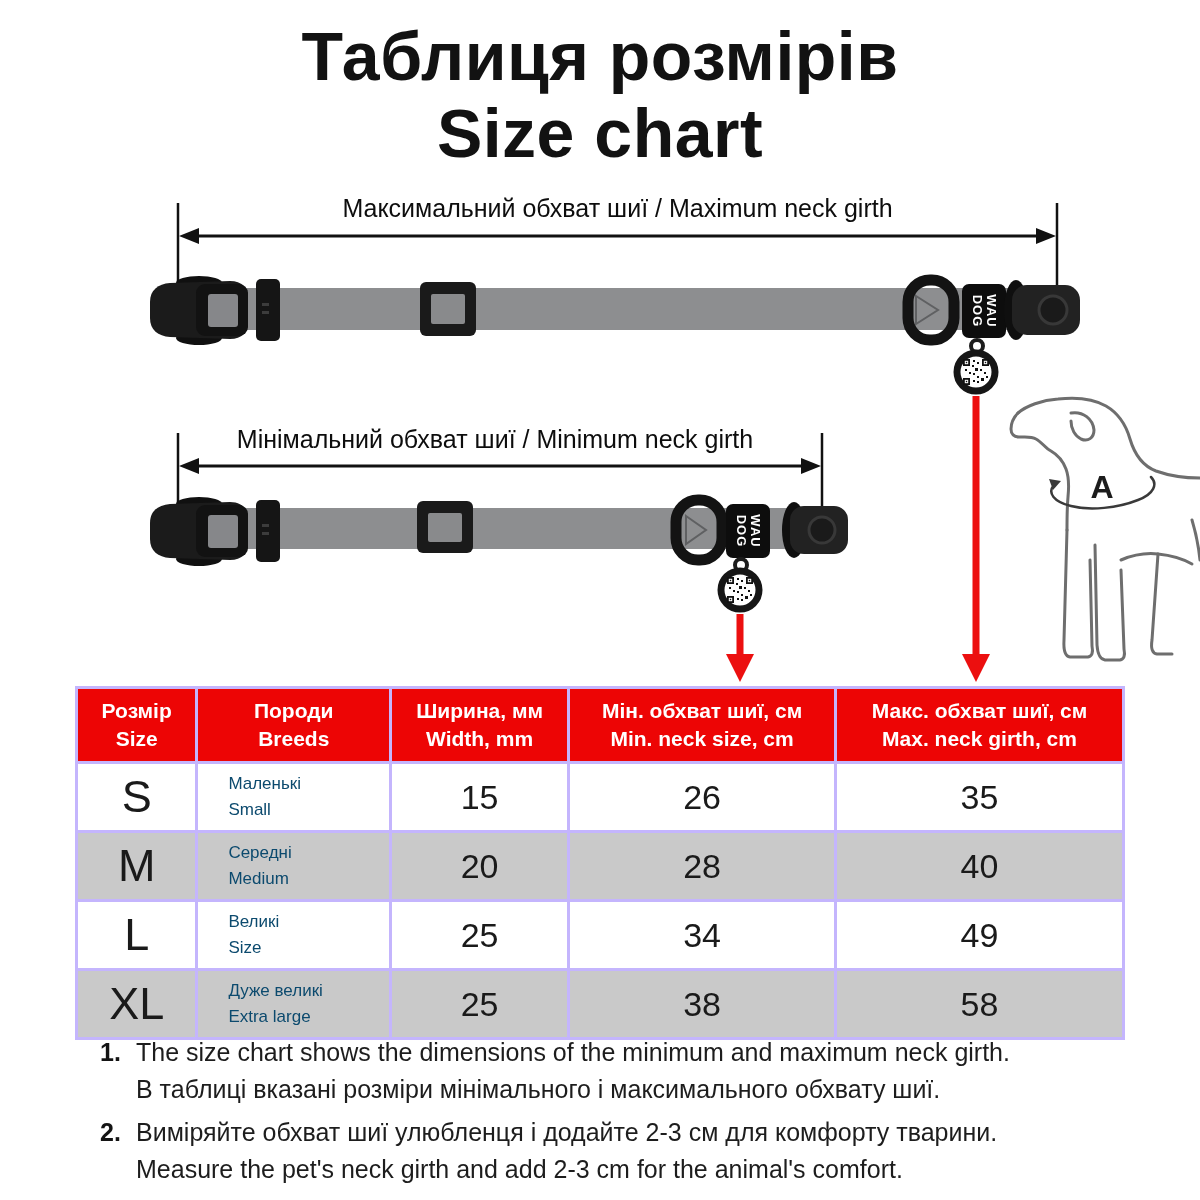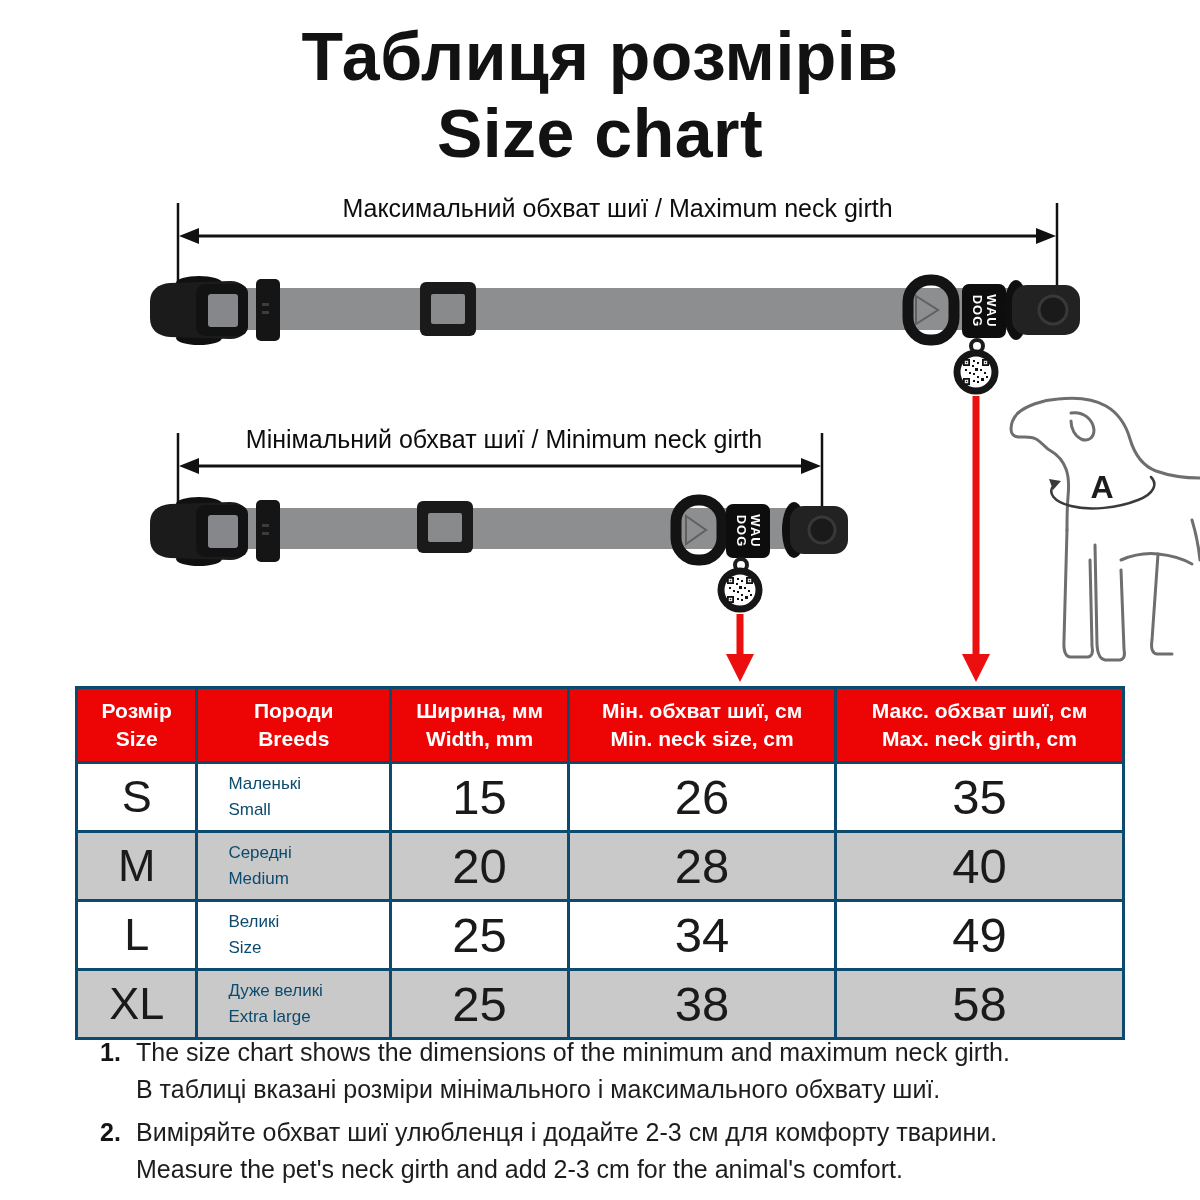--- a/index.html
+++ b/index.html
@@ -8,36 +8,36 @@
     font-family:"Liberation Sans","DejaVu Sans",sans-serif;color:#141414;
   }
   
   .titles{position:absolute;top:18px;left:0;width:1200px;text-align:center;z-index:2;}
   .title-line{font-size:68px;font-weight:800;letter-spacing:.5px;line-height:77px;color:#121212;}
   
   .diagram-svg{position:absolute;top:0;left:0;z-index:1;}
   
   .girth-label{position:absolute;text-align:center;font-size:25px;font-weight:500;color:#0d0d0d;z-index:2;}
   .max-label{left:178px;top:194px;width:879px;text-align:center;}
-  .min-label{left:182px;top:425px;width:644px;}
+  .min-label{left:173px;top:425px;width:644px;}
   
   .size-table{
     position:absolute;left:75px;top:686px;width:1050px;z-index:2;
     border-collapse:collapse;table-layout:fixed;text-align:center;
   }
-  .size-table th,.size-table td{border:3px solid #0c4a6e;padding:0;}
+  .size-table th,.size-table td{border:3px solid #c4b5fd;padding:0;}
   .size-table th{
     background:#ed0505;color:#fff;font-weight:700;font-size:21px;line-height:28px;height:72px;
   }
   .size-table td{height:66px;}
   tr.row-even td{background:#ffffff;}
   tr.row-odd td{background:#c9c9c9;}
   .c-size{font-size:45px;font-weight:400;color:#1a1a1a;}
   .c-breed{text-align:left;padding-left:30px !important;font-size:17px;line-height:26px;color:#0c4a6e;}
-  .c-num{font-size:49px;font-weight:400;color:#1a1a1a;}
+  .c-num{font-size:34px;font-weight:400;color:#1a1a1a;}
   .col-size{width:11.5%;} .col-breed{width:18.5%;} .col-width{width:17%;}
   .col-min{width:25.5%;} .col-max{width:27.5%;}
   
   .notes{position:absolute;left:100px;top:1034px;width:1040px;z-index:2;}
   .note{display:flex;margin-bottom:6px;}
   .note-num{font-weight:700;font-size:25px;line-height:37px;width:30px;flex:none;}
   .note-body{font-size:25px;line-height:37px;color:#1d1d1d;padding-left:6px;}
 </style>
 </head>
 <body>

